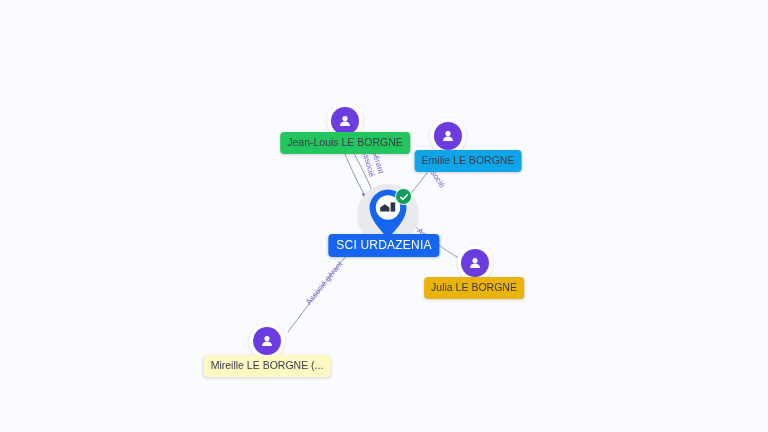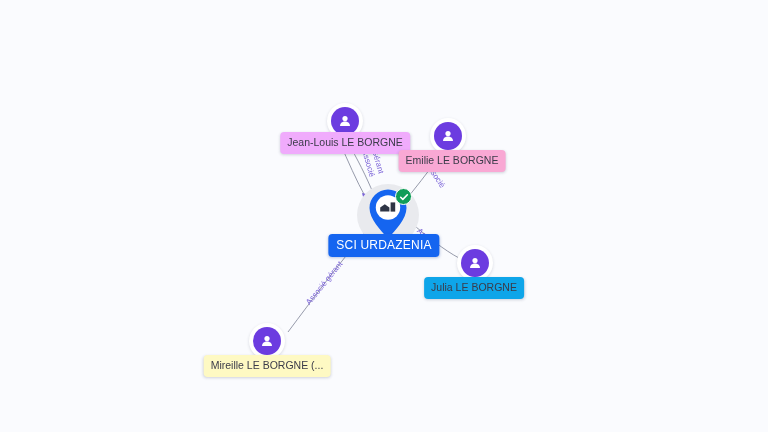--- a/index.html
+++ b/index.html
@@ -159,41 +159,41 @@
   <div id="person-layer">
       <div class="person-node" style="left: 345px; top: 121px;">
         <div class="person-ring"></div>
         <div class="person-disc" style="background: rgb(108, 60, 224);">
           <svg viewBox="0 0 24 24" width="16" height="16">
             <circle cx="12" cy="8.4" r="3.9" fill="#ffffff"></circle>
             <path d="M4.6 19.4 C4.6 15.2 8 12.9 12 12.9 C16 12.9 19.4 15.2 19.4 19.4 Z" fill="#ffffff"></path>
           </svg>
         </div>
       </div>
-      <div class="node-label" style="left: 345px; top: 132px; color: rgb(59, 59, 73); background: #f0abfc;">Jean-Louis LE BORGNE</div>
+      <div class="node-label" style="left: 345px; top: 132px; color: rgb(59, 59, 73); background: #22c55e;">Jean-Louis LE BORGNE</div>
       <div class="person-node" style="left: 448px; top: 136px;">
         <div class="person-ring"></div>
         <div class="person-disc" style="background: rgb(108, 60, 224);">
           <svg viewBox="0 0 24 24" width="16" height="16">
             <circle cx="12" cy="8.4" r="3.9" fill="#ffffff"></circle>
             <path d="M4.6 19.4 C4.6 15.2 8 12.9 12 12.9 C16 12.9 19.4 15.2 19.4 19.4 Z" fill="#ffffff"></path>
           </svg>
         </div>
       </div>
-      <div class="node-label" style="left: 452px; top: 150px; color: rgb(59, 59, 73); background: #f9a8d4;">Emilie LE BORGNE</div>
+      <div class="node-label" style="left: 468px; top: 150px; color: rgb(59, 59, 73); background: #0ea5e9;">Emilie LE BORGNE</div>
       <div class="person-node" style="left: 475px; top: 263px;">
         <div class="person-ring"></div>
         <div class="person-disc" style="background: rgb(108, 60, 224);">
           <svg viewBox="0 0 24 24" width="16" height="16">
             <circle cx="12" cy="8.4" r="3.9" fill="#ffffff"></circle>
             <path d="M4.6 19.4 C4.6 15.2 8 12.9 12 12.9 C16 12.9 19.4 15.2 19.4 19.4 Z" fill="#ffffff"></path>
           </svg>
         </div>
       </div>
-      <div class="node-label" style="left: 474px; top: 277px; color: rgb(59, 59, 73); background: #0ea5e9; text-align: right;">Julia LE BORGNE</div>
+      <div class="node-label" style="left: 474px; top: 277px; color: rgb(59, 59, 73); background: #eab308; text-align: right;">Julia LE BORGNE</div>
       <div class="person-node" style="left: 267px; top: 341px;">
         <div class="person-ring"></div>
         <div class="person-disc" style="background: rgb(108, 60, 224);">
           <svg viewBox="0 0 24 24" width="16" height="16">
             <circle cx="12" cy="8.4" r="3.9" fill="#ffffff"></circle>
             <path d="M4.6 19.4 C4.6 15.2 8 12.9 12 12.9 C16 12.9 19.4 15.2 19.4 19.4 Z" fill="#ffffff"></path>
           </svg>
         </div>
       </div>
       <div class="node-label" style="left: 267px; top: 355px; color: rgb(59, 59, 73); background: #fef9c3;">Mireille LE BORGNE (...</div>

